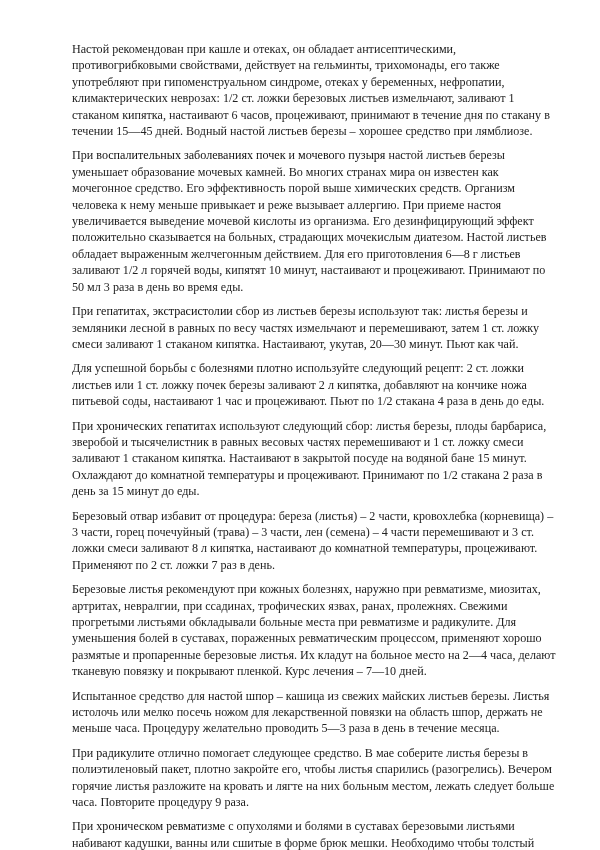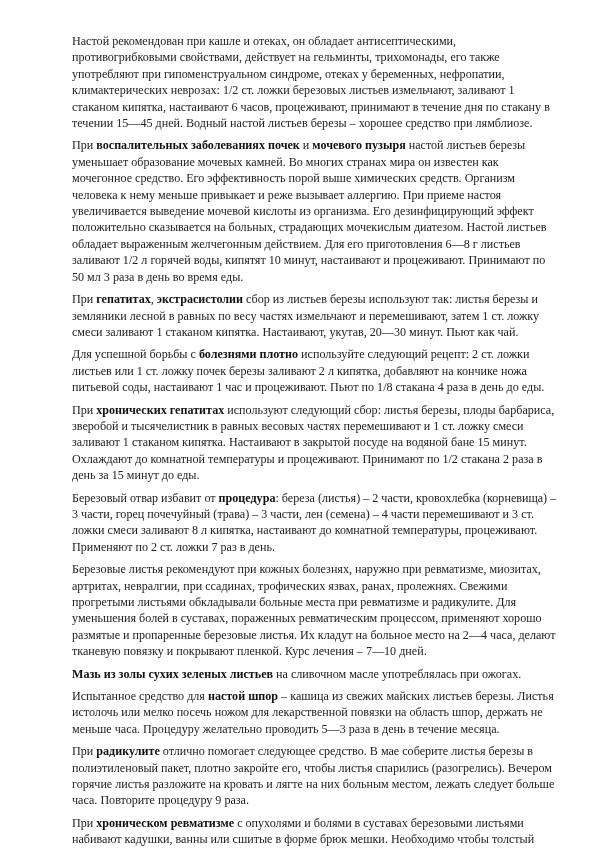--- a/index.html
+++ b/index.html
@@ -3,33 +3,32 @@
 <meta charset="utf-8">
 <style>
   html, body { margin: 0; padding: 0; background: #ffffff; }
   body { width: 600px; height: 850px; position: relative; overflow: hidden; }
   .page {
     position: absolute; left: 72px; top: 33px; width: 488px;
     font-family: "Liberation Serif", serif; font-size: 12.1px; line-height: 16.4px;
     color: #222222;
   }
   .page-number { text-align: center; margin: 0 0 8px 0; padding-left: 0; }
-  .para { margin: 0 0 6px 0; }
-  b { font-weight: bold; color: #111111; }
+  .para { margin: 8px 0 6px 0; }
+  b { font-weight: normal; color: #111111; }
 </style>
 </head>
 <body>
 
 <div class="page">
   <div id="body-text">
       <p class="para"><span>Настой рекомендован при кашле и отеках, он обладает антисептическими, противогрибковыми свойствами, действует на гельминты, трихомонады, его также употребляют при гипоменструальном синдроме, отеках у беременных, нефропатии, климактерических неврозах: 1/2 ст. ложки березовых листьев измельчают, заливают 1 стаканом кипятка, настаивают 6 часов, процеживают, принимают в течение дня по стакану в течении 15—45 дней. Водный настой листьев березы – хорошее средство при лямблиозе.</span></p>
       <p class="para"><span>При </span><b>воспалительных заболеваниях почек</b><span> и </span><b>мочевого пузыря</b><span> настой листьев березы уменьшает образование мочевых камней. Во многих странах мира он известен как мочегонное средство. Его эффективность порой выше химических средств. Организм человека к нему меньше привыкает и реже вызывает аллергию. При приеме настоя увеличивается выведение мочевой кислоты из организма. Его дезинфицирующий эффект положительно сказывается на больных, страдающих мочекислым диатезом. Настой листьев обладает выраженным желчегонным действием. Для его приготовления 6—8 г листьев заливают 1/2 л горячей воды, кипятят 10 минут, настаивают и процеживают. Принимают по 50 мл 3 раза в день во время еды.</span></p>
       <p class="para"><span>При </span><b>гепатитах</b><span>, </span><b>экстрасистолии</b><span> сбор из листьев березы используют так: листья березы и земляники лесной в равных по весу частях измельчают и перемешивают, затем 1 ст. ложку смеси заливают 1 стаканом кипятка. Настаивают, укутав, 20—30 минут. Пьют как чай.</span></p>
-      <p class="para"><span>Для успешной борьбы с </span><b>болезнями плотно</b><span> используйте следующий рецепт: 2 ст. ложки листьев или 1 ст. ложку почек березы заливают 2 л кипятка, добавляют на кончике ножа питьевой соды, настаивают 1 час и процеживают. Пьют по 1/8 стакана 4 раза в день до еды.</span></p>
+      <p class="para"><span>Для успешной борьбы с </span><b>болезнями плотно</b><span> используйте следующий рецепт: 2 ст. ложки листьев или 1 ст. ложку почек березы заливают 2 л кипятка, добавляют на кончике ножа питьевой соды, настаивают 1 час и процеживают. Пьют по 1/2 стакана 4 раза в день до еды.</span></p>
       <p class="para"><span>При </span><b>хронических гепатитах</b><span> используют следующий сбор: листья березы, плоды барбариса, зверобой и тысячелистник в равных весовых частях перемешивают и 1 ст. ложку смеси заливают 1 стаканом кипятка. Настаивают в закрытой посуде на водяной бане 15 минут. Охлаждают до комнатной температуры и процеживают. Принимают по 1/2 стакана 2 раза в день за 15 минут до еды.</span></p>
       <p class="para"><span>Березовый отвар избавит от </span><b>процедура</b><span>: береза (листья) – 2 части, кровохлебка (корневища) – 3 части, горец почечуйный (трава) – 3 части, лен (семена) – 4 части перемешивают и 3 ст. ложки смеси заливают 8 л кипятка, настаивают до комнатной температуры, процеживают. Применяют по 2 ст. ложки 7 раз в день.</span></p>
       <p class="para"><span>Березовые листья рекомендуют при кожных болезнях, наружно при ревматизме, миозитах, артритах, невралгии, при ссадинах, трофических язвах, ранах, пролежнях. Свежими прогретыми листьями обкладывали больные места при ревматизме и радикулите. Для уменьшения болей в суставах, пораженных ревматическим процессом, применяют хорошо размятые и пропаренные березовые листья. Их кладут на больное место на 2—4 часа, делают тканевую повязку и покрывают пленкой. Курс лечения – 7—10 дней.</span></p>
-      <p class="para"><b>Мазь из золы сухих зеленых листьев</b><span> на сливочном масле употреблялась при ожогах.</span></p>
       <p class="para"><span>Испытанное средство для </span><b>настой шпор</b><span> – кашица из свежих майских листьев березы. Листья истолочь или мелко посечь ножом для лекарственной повязки на область шпор, держать не меньше часа. Процедуру желательно проводить 5—3 раза в день в течение месяца.</span></p>
       <p class="para"><span>При </span><b>радикулите</b><span> отлично помогает следующее средство. В мае соберите листья березы в полиэтиленовый пакет, плотно закройте его, чтобы листья спарились (разогрелись). Вечером горячие листья разложите на кровать и лягте на них больным местом, лежать следует больше часа. Повторите процедуру 9 раза.</span></p>
       <p class="para"><span>При </span><b>хроническом ревматизме</b><span> с опухолями и болями в суставах березовыми листьями набивают кадушки, ванны или сшитые в форме брюк мешки. Необходимо чтобы толстый слой листьев облегал больные места. Одна процедура длится 1,5—2 часа. Желательно, чтобы</span></p>
     </div>
 </div>
 
 </body></html>

